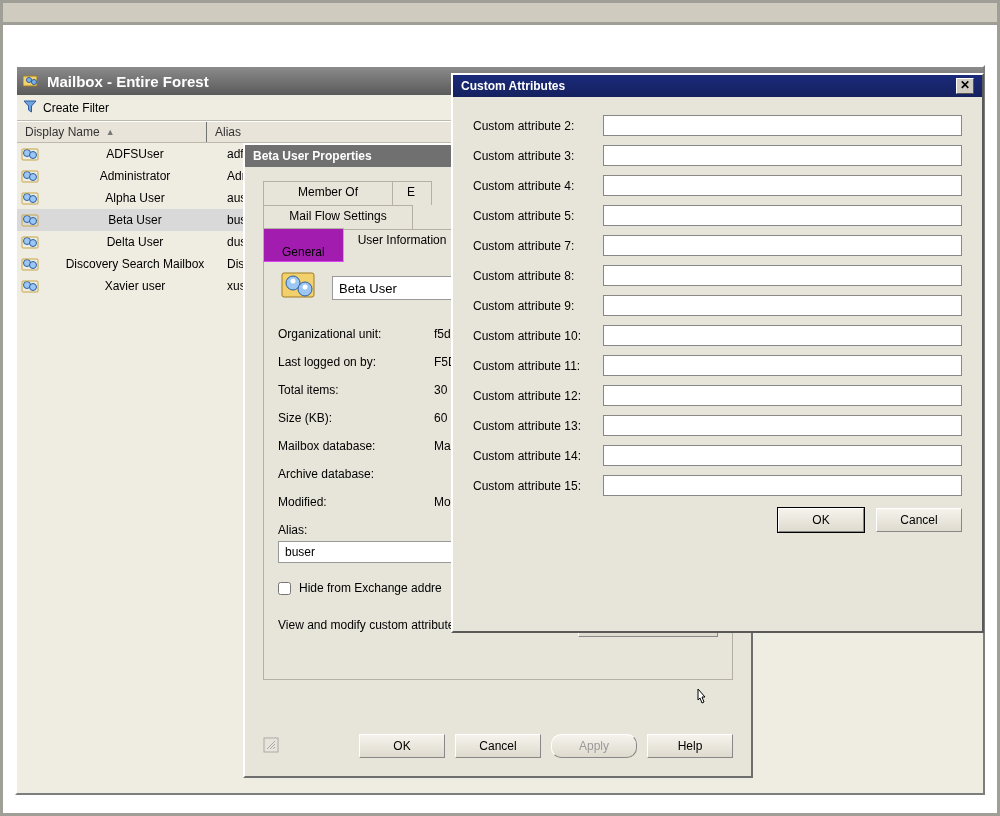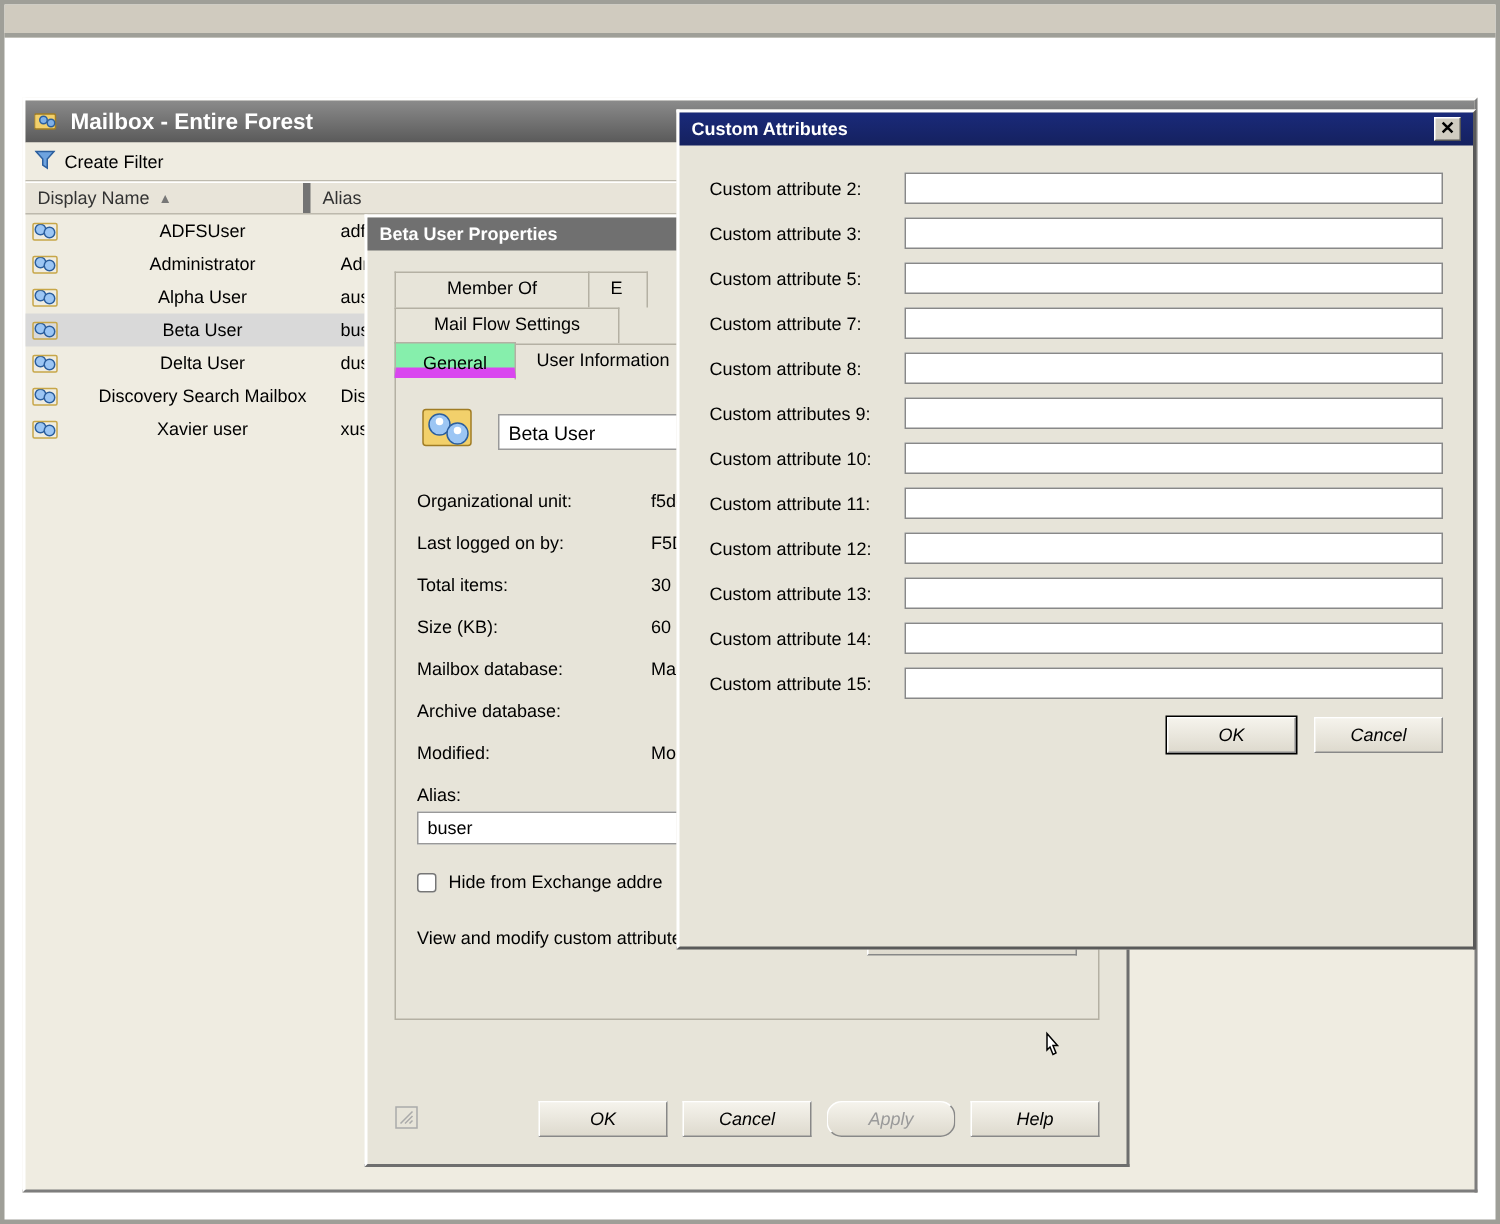--- a/index.html
+++ b/index.html
@@ -10,55 +10,55 @@
 .outer-top-bar { height: 22px; background: #d0cbbf; border-bottom: 3px solid #9f9f98; }
 
 
 .mailbox-window { position: absolute; left: 12px; top: 62px; width: 970px; height: 730px; background: #efece1; border: 2px solid #fff; border-right-color: #7d7d7d; border-bottom-color: #7d7d7d; }
 .mailbox-titlebar { height: 28px; background: linear-gradient(#8b8b8b,#5a5a5a); display: flex; align-items: center; padding: 0 6px; color: #fff; font-weight: bold; }
 .mailbox-titlebar .mb-icon { width: 18px; height: 16px; margin-right: 6px; }
 .mailbox-filterbar { height: 26px; border-bottom: 1px solid #bdb9ad; display: flex; align-items: center; padding: 0 6px; background: #efece1; }
 .mailbox-filterbar .flt-icon { width: 16px; height: 16px; margin-right: 4px; }
 .mailbox-filterbar span { text-decoration: none; }
 .mailbox-list-header { height: 22px; display: flex; background: #e8e4d9; border-top: 1px solid #fff; border-bottom: 1px solid #bdb9ad; }
-.mailbox-list-header .col { padding: 3px 8px; border-right: 5px solid #737373; color: #333; }
+.mailbox-list-header .col { padding: 3px 8px; border-right: 1px solid #737373; color: #333; }
 .col-display { width: 190px; display:flex; align-items:center; }
 .col-alias { flex: 1; }
 .sort-arrow { margin-left: 6px; font-size: 9px; color: #777; }
 .mailbox-rows { }
 .mailbox-row { height: 22px; display: flex; align-items: center; padding: 0 4px; }
 .mailbox-row.selected { background: #d9d9d9; }
 .mailbox-row .row-icon { width: 18px; height: 16px; margin-right: 4px; flex:none; }
 .mailbox-row .row-display { width: 184px; white-space: nowrap; overflow: hidden; text-align: center; }
 .mailbox-row .row-alias { white-space: nowrap; overflow: hidden; }
 
 
 .properties-dialog { position: absolute; left: 240px; top: 140px; width: 510px; height: 635px; background: #e7e4d9; border: 2px solid #fff; border-right: 2px solid #6e6e6e; border-bottom: 2px solid #6e6e6e; }
 .properties-titlebar { height: 22px; background: #707070; color: #fff; display: flex; align-items: center; padding: 0 8px; font-weight: bold; font-size: 13px; }
 .properties-body { padding: 12px 18px 0 18px; position: relative; height: calc(100% - 22px); }
 .tabs-row { display: flex; height: 24px; }
 .tab { border: 1px solid #b4b0a3; background: #e7e4d9; padding: 3px 14px; border-bottom: none; margin-right: -1px; position: relative; }
 .tab.back { top: 2px; font-size: 12px; }
-.tab.active { background: #86efac; border-bottom: 7px solid #d946ef; z-index: 2; padding: 6px 18px; top: 1px; }
+.tab.active { background: #a21caf; border-bottom: 1px solid #d946ef; z-index: 2; padding: 16px 18px; top: 1px; }
 .tabs-row.top { margin-bottom: 0; }
 .tab-content { border: 1px solid #b4b0a3; margin-top: -1px; padding: 16px 14px 0 14px; height: 430px; }
 .name-row { display: flex; align-items: center; margin-bottom: 18px; }
 .name-row .big-icon { width: 42px; height: 42px; margin-right: 12px; flex:none; }
 .name-row input { flex: 1; height: 24px; border: 1px solid #999; background: #fff; padding: 0 6px; font-size: 13px; }
 .info-grid .info-row { display: flex; margin-bottom: 14px; }
 .info-row .info-label { width: 156px; }
 .info-row .info-value { flex: 1; }
 .alias-block { margin-top: 6px; }
 .alias-block .info-label { margin-bottom: 4px; display:block; }
 .alias-block input { width: 100%; height: 22px; border: 1px solid #999; padding: 0 6px; background: #fff; }
 .hide-row { margin-top: 18px; display: flex; align-items: center; }
 .hide-row input { margin-right: 8px; }
 .custom-row { margin-top: 18px; display: flex; align-items: center; }
 .custom-row .txt { flex: 1; }
-.btn { height: 24px; padding: 0 14px; background: linear-gradient(#f5f3ec,#dedace); border: 1px solid #888; border-top-color: #fff; border-left-color: #fff; cursor: default; font-style: italic; }
+.btn { height: 24px; padding: 0 14px; background: linear-gradient(#f5f3ec,#dedace); border: 1px solid #888; border-top-color: #fff; border-left-color: #fff; cursor: default; }
 .btn.default { outline: 1px solid #000; }
 .properties-buttons { position: absolute; bottom: 18px; left: 18px; right: 18px; display: flex; align-items: center; }
 .properties-buttons .corner-icon { width: 18px; height: 18px; margin-right: auto; }
 .properties-buttons .btn { width: 86px; margin-left: 10px; text-align: center; }
 .properties-buttons .btn.disabled { color: #9a9a9a; border-radius: 10px; }
 .cursor-hand { position: absolute; left: 450px; top: 520px; width:18px; height:22px; }
 
 
 .attrs-dialog { position: absolute; left: 448px; top: 70px; width: 533px; height: 560px; background: #e7e4d9; border: 2px solid #fff; border-right-color: #5a5a5a; border-bottom-color: #5a5a5a; }
 .attrs-titlebar { height: 22px; background: linear-gradient(#1a2a7a,#15215f); color: #fff; display: flex; align-items: center; padding: 0 8px; font-weight: bold; font-size: 13px; }
@@ -292,33 +292,37 @@
       <div id="attrs-rows">
           <div class="attr-row">
             <span class="attr-label">Custom attribute 2:</span>
             <input type="text" value="" style="">
           </div>
           <div class="attr-row">
             <span class="attr-label">Custom attribute 3:</span>
             <input type="text" value="" style="">
           </div>
           <div class="attr-row">
+            <span class="attr-label">Custom attribute 4:</span>
+            <input type="text" value="" style="">
+          </div>
+          <div class="attr-row">
             <span class="attr-label">Custom attribute 5:</span>
             <input type="text" value="" style="">
           </div>
           <div class="attr-row">
             <span class="attr-label">Custom attribute 7:</span>
             <input type="text" value="" style="">
           </div>
           <div class="attr-row">
             <span class="attr-label">Custom attribute 8:</span>
             <input type="text" value="" style="">
           </div>
           <div class="attr-row">
-            <span class="attr-label">Custom attributes 9:</span>
+            <span class="attr-label">Custom attribute 9:</span>
             <input type="text" value="" style="">
           </div>
           <div class="attr-row">
             <span class="attr-label">Custom attribute 10:</span>
             <input type="text" value="" style="">
           </div>
           <div class="attr-row">
             <span class="attr-label">Custom attribute 11:</span>
             <input type="text" value="" style="">
           </div>

